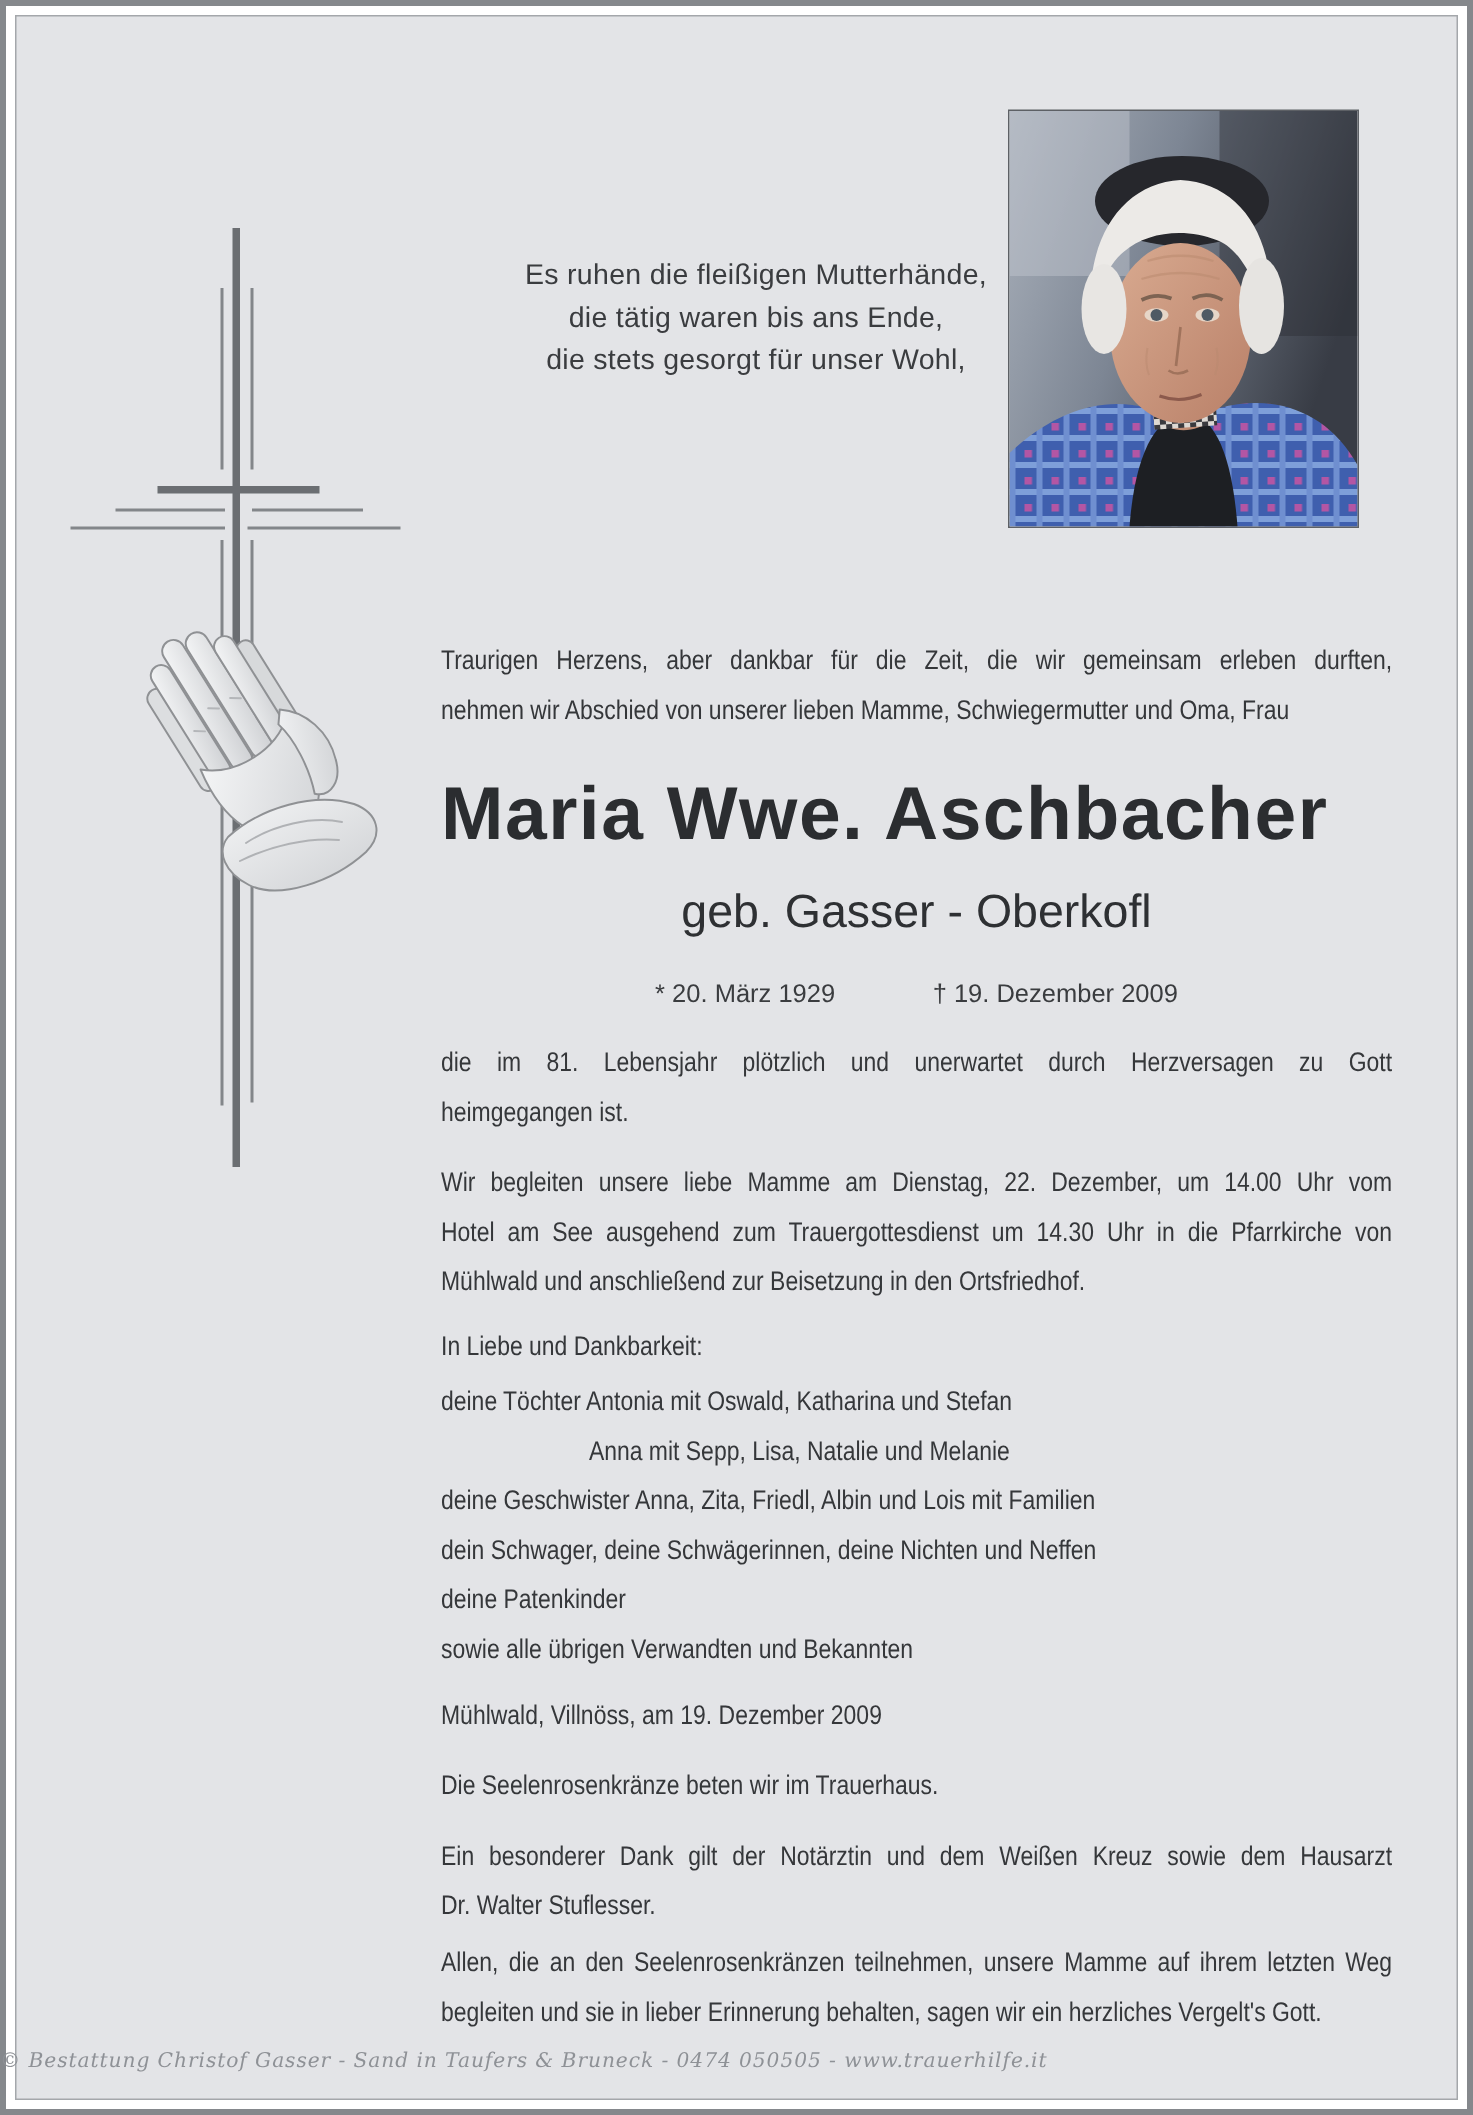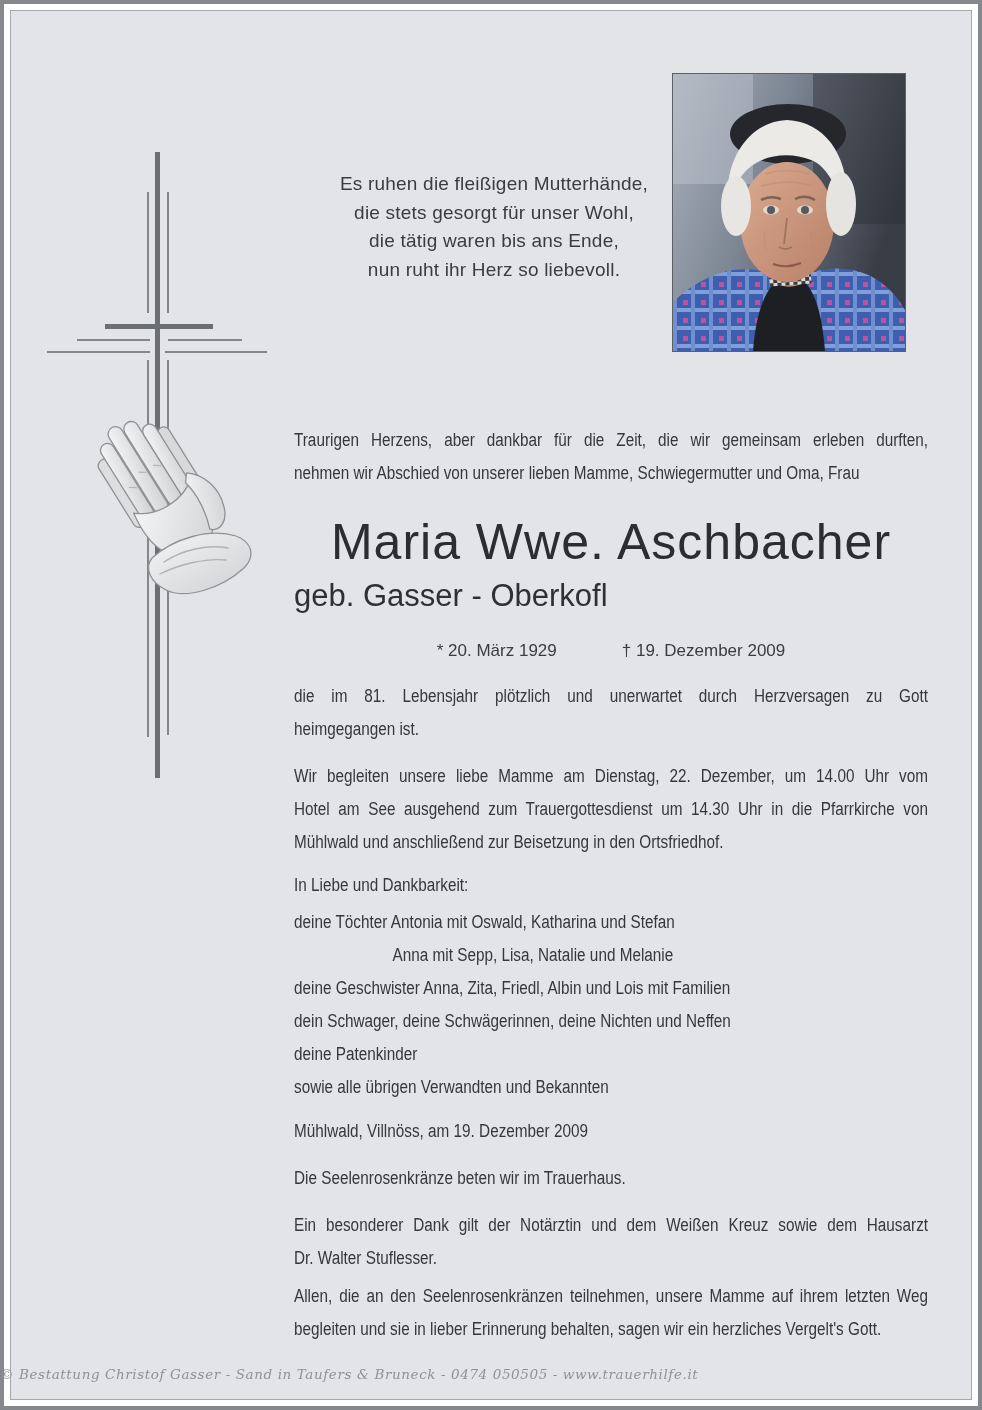--- a/index.html
+++ b/index.html
@@ -11,44 +11,44 @@
   .frame{position:absolute;inset:0;border:4px solid #85888c;background:#ffffff;box-sizing:border-box;}
   .inner{position:absolute;inset:10px;border:1px solid #a4a7ab;background:#e3e4e7;box-sizing:border-box;}
 
   
   .orn{position:absolute;z-index:1;}
   .thick{background:#6b6e72;}
   .thin{background:#83868a;}
 
   
   .poem{
-    position:absolute;left:294px;top:170px;width:400px;z-index:3;
+    position:absolute;left:304px;top:170px;width:400px;z-index:3;
     text-align:center;font-size:19px;line-height:28.5px;color:#3a3c3f;letter-spacing:.2px;
   }
 
   
   .photo{
     position:absolute;left:672px;top:73px;width:232px;height:277px;z-index:2;
     border:1px solid #5d6065;box-sizing:content-box;
   }
   .photo svg{display:block;width:100%;height:100%;}
 
   .hands{position:absolute;left:86px;top:406px;width:178px;height:220px;z-index:2;}
 
   
   .content{position:absolute;left:294px;top:424px;width:634px;z-index:3;}
   .cond{width:746px;transform:scaleX(0.8499);transform-origin:left top;}
   .body-text{font-size:18px;line-height:33px;color:#35373a;}
   .line{white-space:normal;}
   .fill{text-align:justify;text-align-last:justify;}
   .name{
-    margin-top:24px;font-size:50px;line-height:56px;text-align:center;
-    font-weight:400;letter-spacing:1px;color:#2b2d30;
-  }
-  .maiden{margin-top:8px;font-size:31px;line-height:36px;color:#2e3033;}
+    margin-top:24px;font-size:50px;line-height:56px;
+    font-weight:700;letter-spacing:1px;color:#2b2d30;
+  }
+  .maiden{margin-top:20px;font-size:31px;line-height:36px;text-align:center;color:#2e3033;}
   .dates{margin-top:26px;font-size:17px;line-height:22px;text-align:center;color:#3a3c3f;}
   .dates .death{margin-left:65px;}
   .mt18{margin-top:18px;} .mt14{margin-top:14px;} .mt10{margin-top:10px;}
   .mt11{margin-top:11px;} .mt5{margin-top:5px;}
   .fam-list{margin-top:4px;}
   .fam-indent{padding-left:116px;}
 
   .footer{
     position:absolute;left:0;right:0;top:1366px;z-index:3;text-align:left;
     font-family:"DejaVu Serif",serif;font-style:italic;font-size:13.5px;
@@ -141,23 +141,22 @@
     <circle cx="98" cy="136" r="4" fill="#4f5a64"></circle>
     <circle cx="132" cy="136" r="4" fill="#4f5a64"></circle>
     <path d="M114,144 L111,170 M106,173 Q112,177 119,173" fill="none" stroke="#a0735c" stroke-width="1.8"></path>
     <path d="M100,190 Q114,195 128,189" fill="none" stroke="#8c5a4c" stroke-width="2"></path>
     <path d="M92,158 Q90,168 93,176 M138,158 Q140,168 137,176" fill="none" stroke="#b98a70" stroke-width="1.3" opacity="0.5"></path>
   </svg>
 </div>
 
 <div class="poem">
   <div>Es ruhen die fleißigen Mutterhände,</div>
+  <div>die tätig waren bis ans Ende,</div>
   <div>die stets gesorgt für unser Wohl,</div>
-  <div>die tätig waren bis ans Ende,</div>
-  <div>nun ruht ihr Herz so liebevoll.</div>
 </div>
 
 <div class="content">
 
   <div class="cond body-text">
     <div class="line fill">Traurigen Herzens, aber dankbar für die Zeit, die wir gemeinsam erleben durften,</div>
     <div class="line">nehmen wir Abschied von unserer lieben Mamme, Schwiegermutter und Oma, Frau</div>
   </div>
 
   <div class="name">Maria Wwe. Aschbacher</div>

